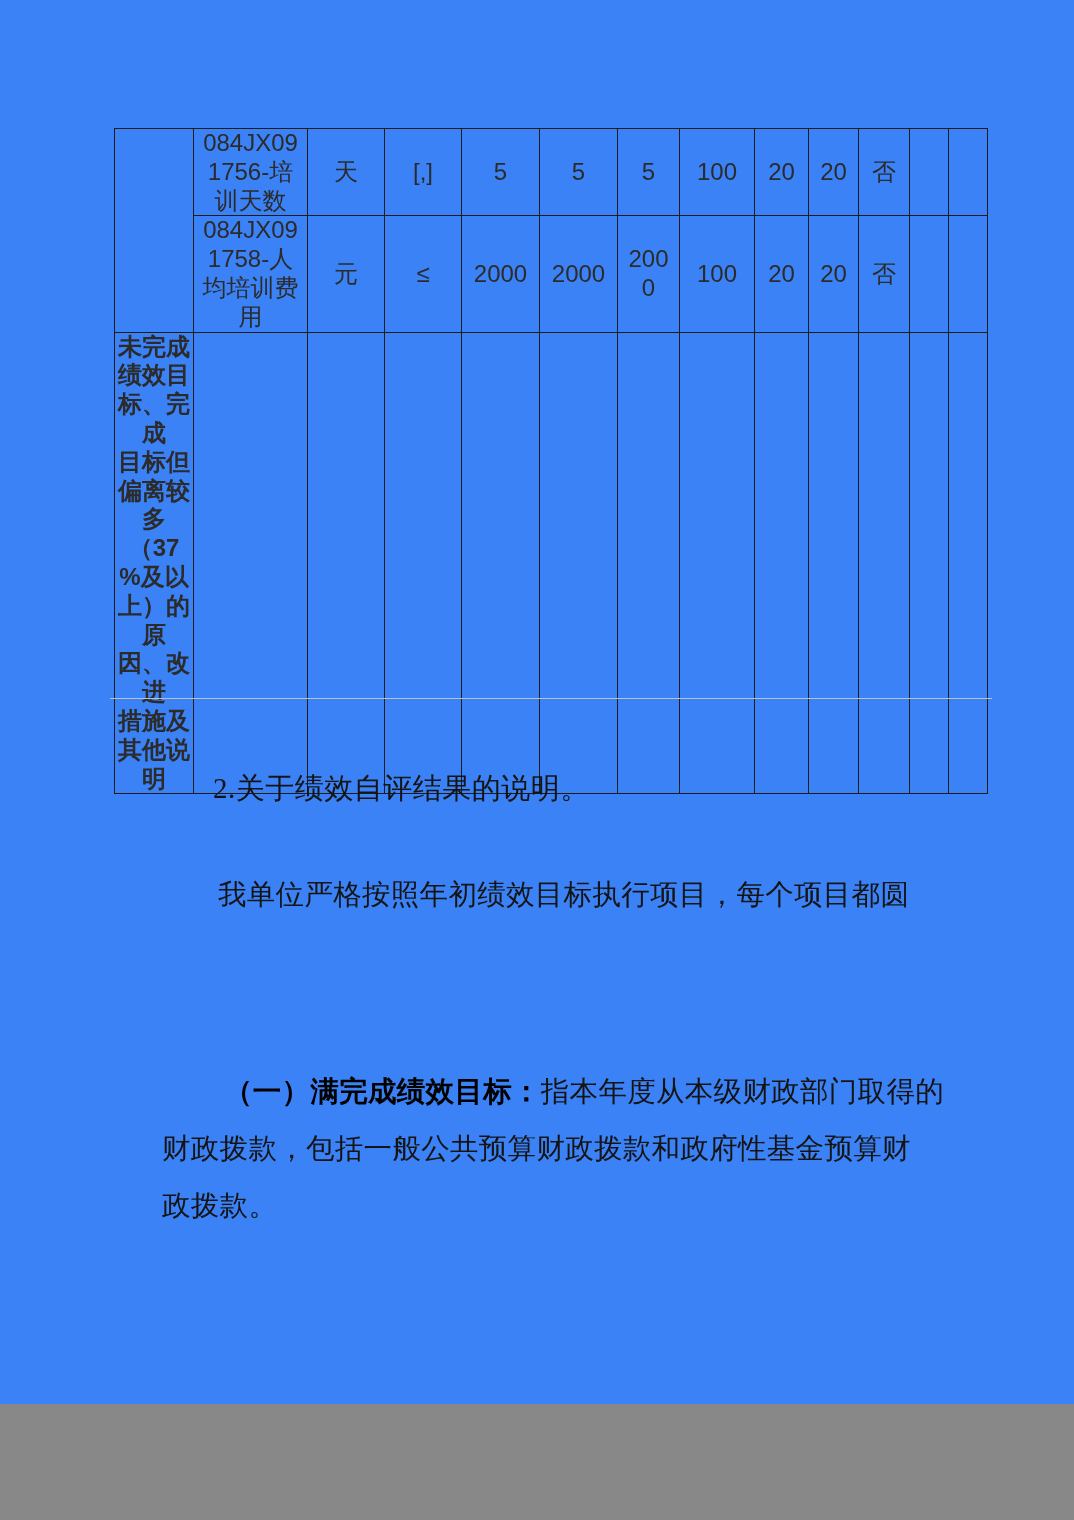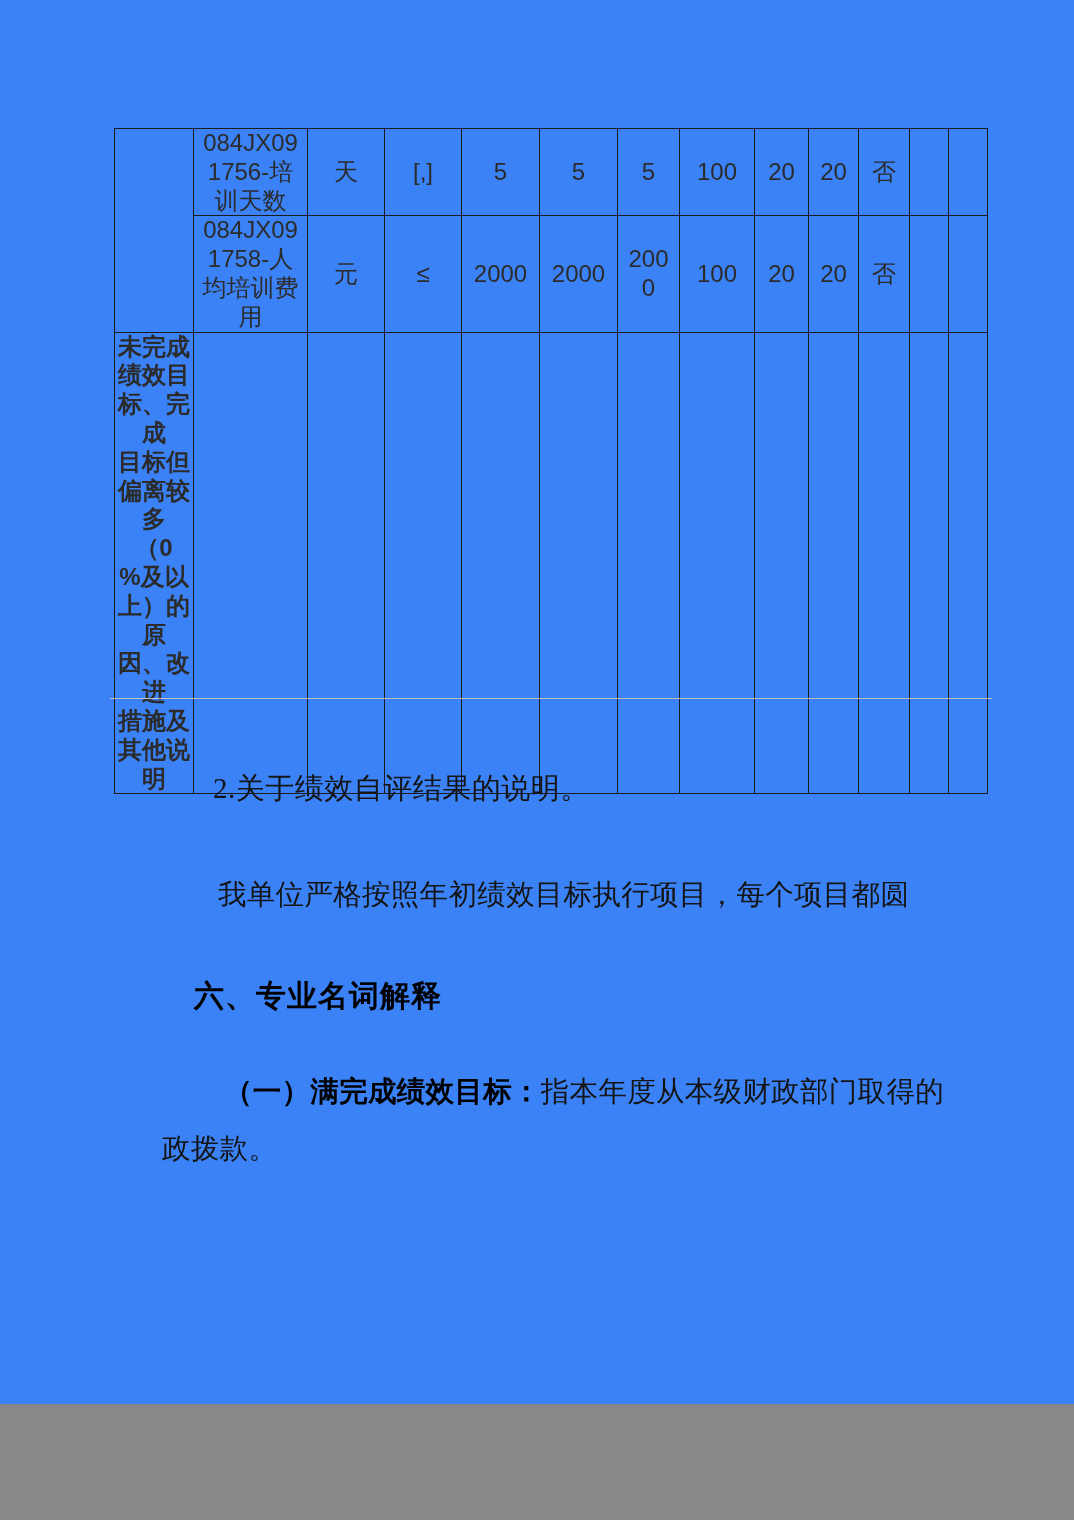--- a/index.html
+++ b/index.html
@@ -161,21 +161,21 @@
       <td></td>
       <td></td>
     </tr>
     <tr class="r3">
       <td class="note">未完成
 绩效目
 标、完成
 目标但
 偏离较
 多
-（0
+（37
 %及以
 上）的原
 因、改进
 措施及
 其他说
 明</td>
       <td></td>
       <td></td>
       <td></td>
       <td></td>
@@ -192,22 +192,22 @@
     </table>
 
   <div class="table-shadow"></div>
 
   <div class="note-title cn-serif">2.关于绩效自评结果的说明。</div>
 
   <div class="note-body cn-serif">
     <div class="indent1">我单位严格按照年初绩效目标执行项目，每个项目都圆</div>
   </div>
 
-  <div class="section-heading">六、专业名词解释</div>
 
   <div class="definition cn-serif">
     <div class="indent2">
       <span class="lead">（一）满完成绩效目标：</span><span>指本年度从本级财政部门取得的</span>
     </div>
+    <div>财政拨款，包括一般公共预算财政拨款和政府性基金预算财</div>
     <div>政拨款。</div>
   </div>
 
 </div>
 
 </body></html>

